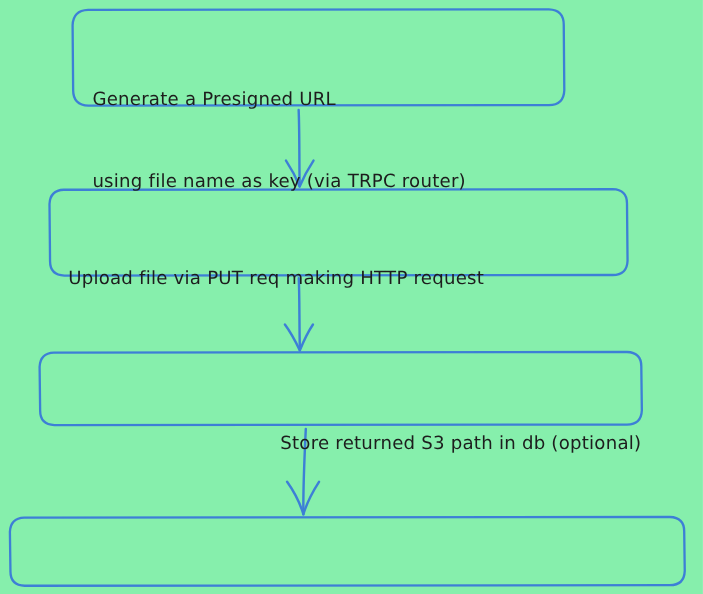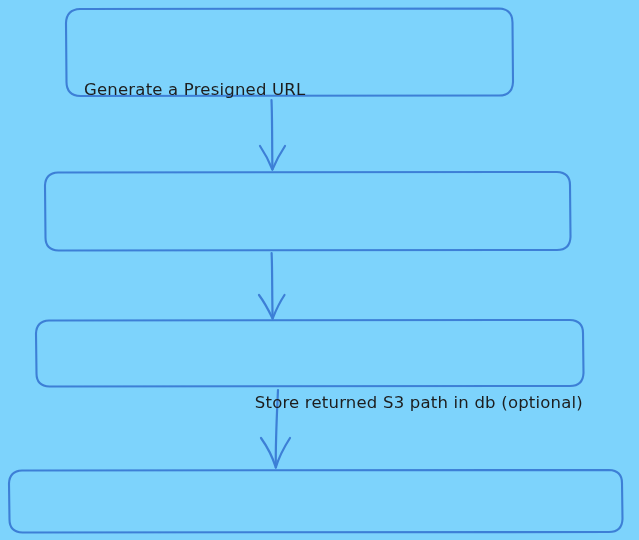--- a/index.html
+++ b/index.html
@@ -10,21 +10,21 @@
   body {
     width: 639px;
     height: 540px;
     overflow: hidden;
     font-family: "DejaVu Sans", sans-serif;
   }
   #canvas {
     position: relative;
     width: 639px;
     height: 540px;
-    background: #7dd3fc;
+    background: #86efac;
   }
   #flow-svg {
     position: absolute;
     left: 0;
     top: 0;
     width: 639px;
     height: 540px;
   }
   .node-text-layer {
     position: absolute;
@@ -91,23 +91,25 @@
     <g>
       <path d="M 22,470.5 L 609,470 Q 622,470.5 622,483 L 622.5,519 Q 622,532 609,532 L 22.5,532.5 Q 9.5,532 9.5,519.5 L 9,483.5 Q 9.5,471 22,470.5 Z" fill="none" stroke="#3d7fd6" stroke-width="2.1" stroke-linecap="round" stroke-linejoin="round"></path>
     </g>
 
   </svg>
 
   <div class="node-text-layer">
 
     <div class="node-label n1-label">
       <div>Generate a Presigned URL</div>
+      <div>using file name as key (via TRPC router)</div>
     </div>
 
     <div class="node-label n2-label">
+      <div>Upload file via PUT req making HTTP request</div>
     </div>
 
     <div class="node-label n3-label centered">
       <div>Store returned S3 path in db (optional)</div>
     </div>
 
     <div class="node-label n4-label centered">
       <div>Display the data in FE using presiged url</div>
     </div>
 

